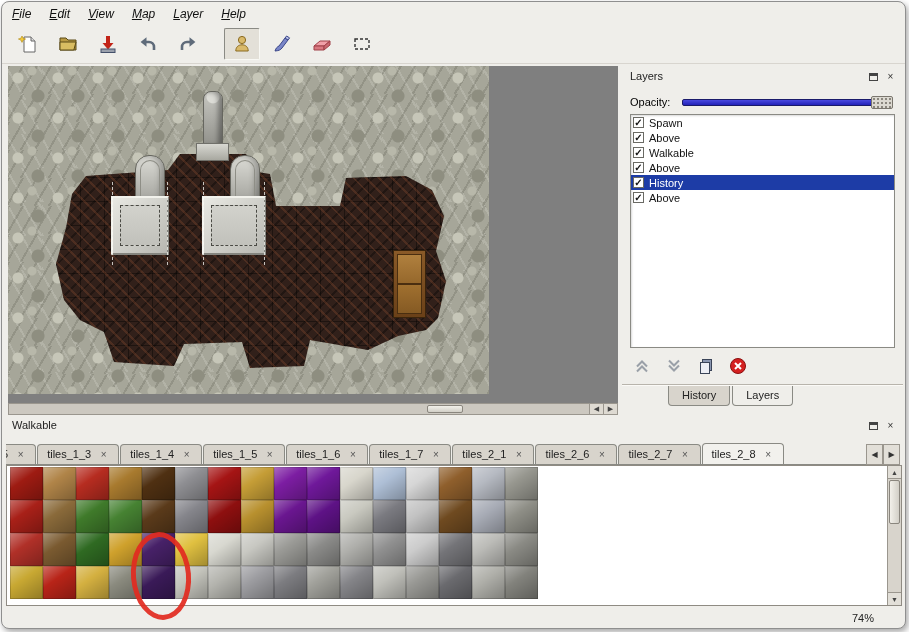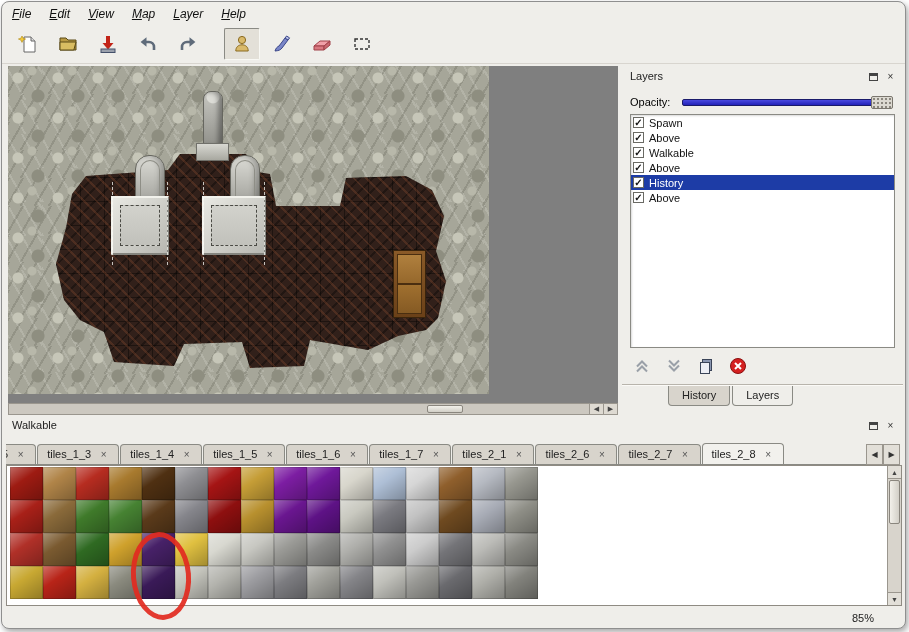--- a/index.html
+++ b/index.html
@@ -473,16 +473,16 @@
           <div class="tile" style="background-color: rgb(176, 176, 170);"></div>
           <div class="tile" style="background-color: rgb(130, 130, 124);"></div>
         </div>
       <div class="vscroll">
         <div class="sb-btn sb-up">▲</div>
         <div class="thumb"></div>
         <div class="sb-btn sb-down">▼</div>
       </div>
     </div>
     <div class="red-circle"></div>
-    <div class="zoom-label">85%</div>
+    <div class="zoom-label">74%</div>
   </div>
 
 </div>
 
 </body></html>

